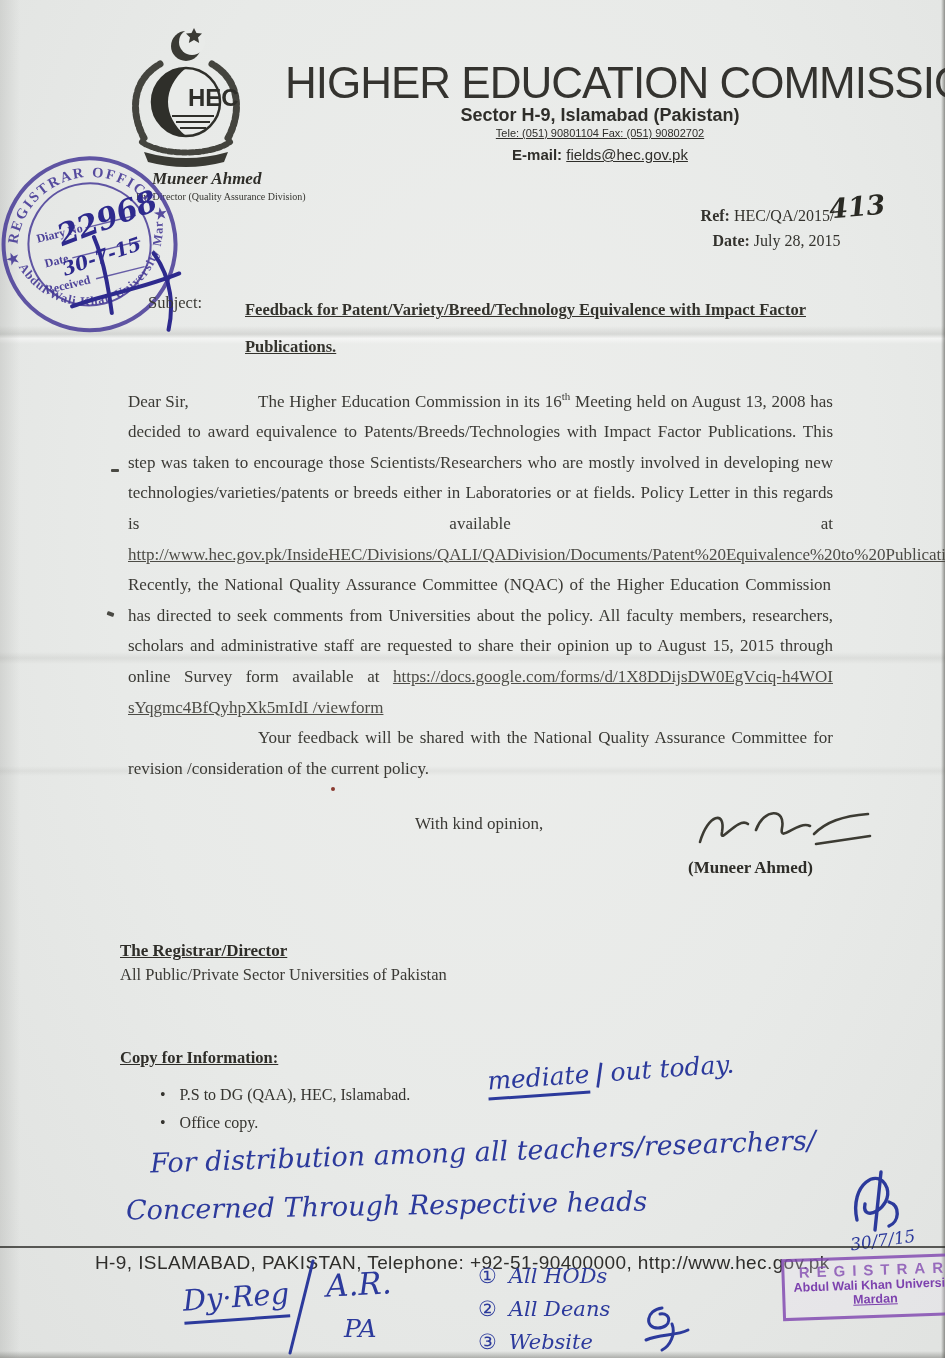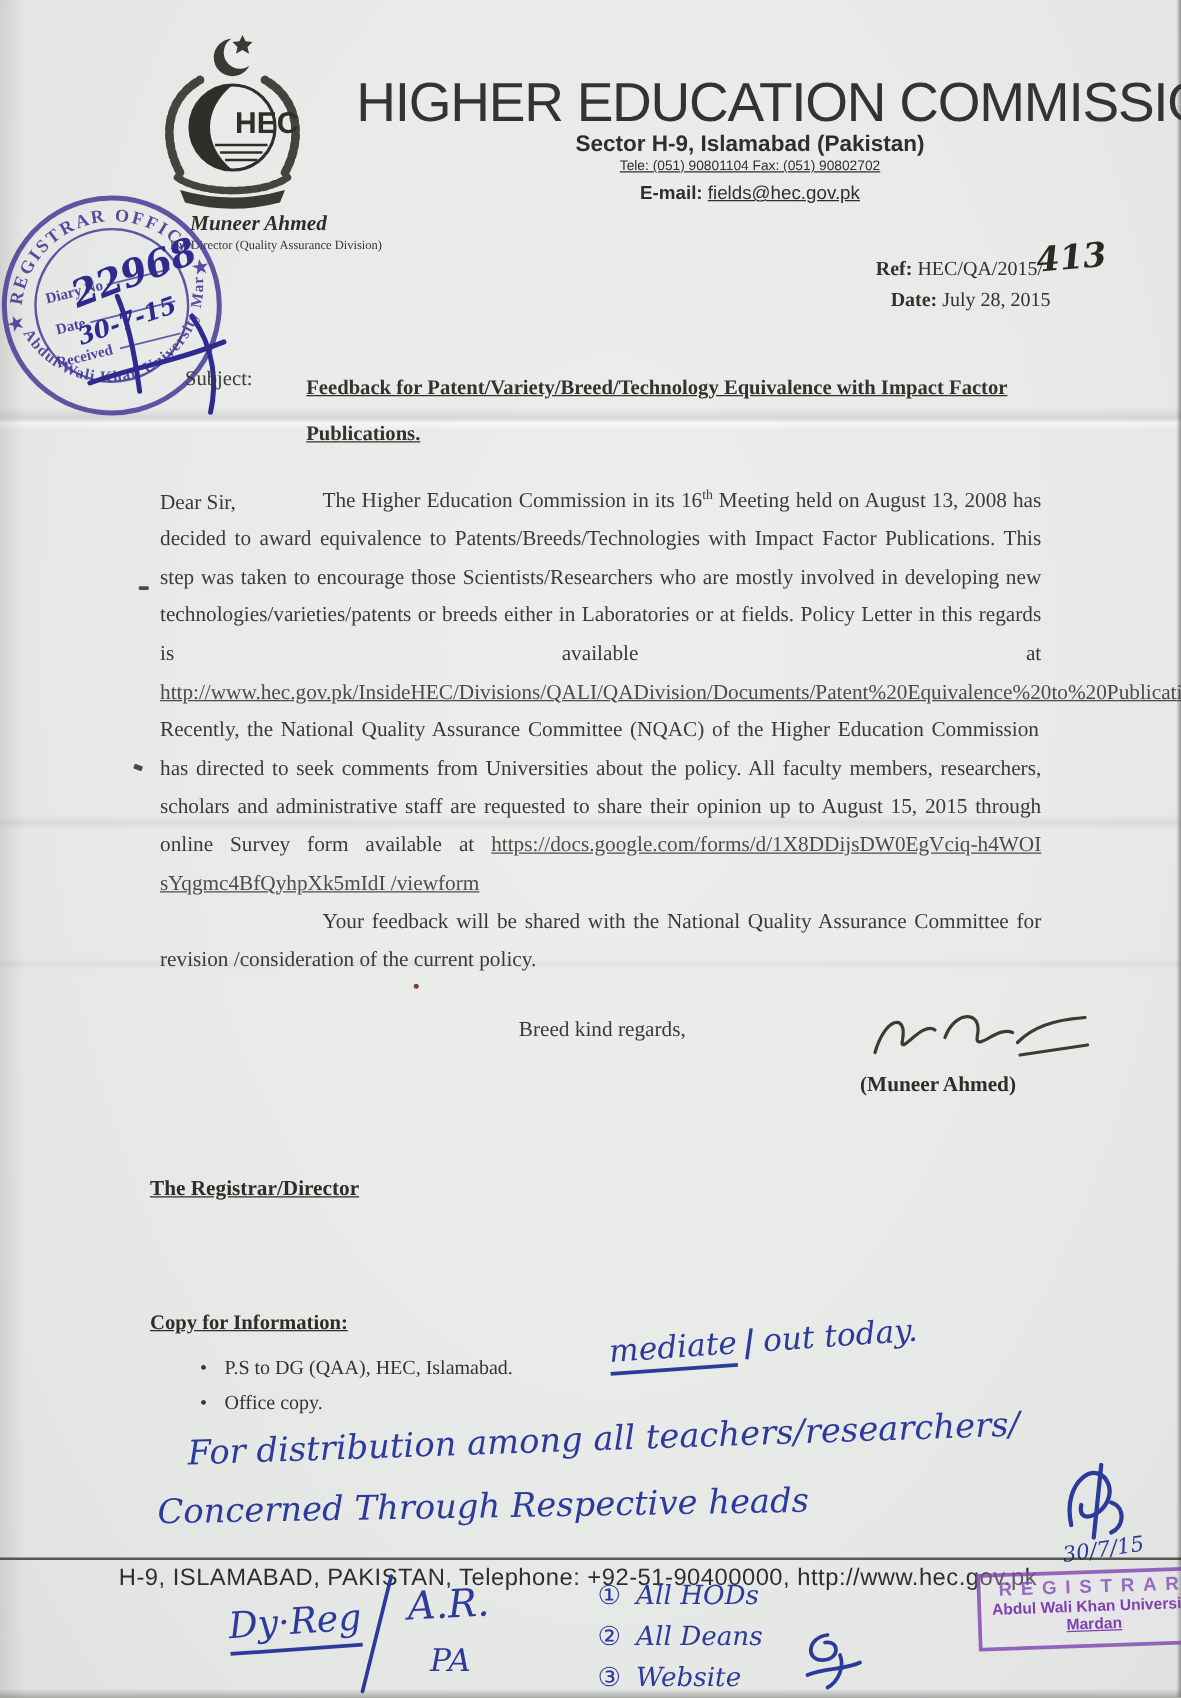--- a/index.html
+++ b/index.html
@@ -190,35 +190,36 @@
   <div class="abs subj-text">Feedback for Patent/Variety/Breed/Technology Equivalence with Impact Factor Publications.</div>
 
   <div class="abs salutation">Dear Sir,</div>
   <div class="abs bodytext">
     <div class="indent">
       <span>The Higher Education Commission in its 16</span><sup>th</sup><span> Meeting held on August 13, 2008 has decided to award equivalence to Patents/Breeds/Technologies with Impact Factor Publications. This step was taken to encourage those Scientists/Researchers who are mostly involved in developing new technologies/varieties/patents or breeds either in Laboratories or at fields. Policy Letter in this regards is available at </span><span class="lnk">http://www.hec.gov.pk/InsideHEC/Divisions/QALI/QADivision/Documents/Patent%20Equivalence%20to%20Publications.pdf</span><span> Recently, the National Quality Assurance Committee (NQAC) of the Higher Education Commission has directed to seek comments from Universities about the policy. All faculty members, researchers, scholars and administrative staff are requested to share their opinion up to August 15, 2015 through online Survey form available at </span><span class="lnk">https://docs.google.com/forms/d/1X8DDijsDW0EgVciq-h4WOI sYqgmc4BfQyhpXk5mIdI /viewform</span>
     </div>
     <div class="indent">Your feedback will be shared with the National Quality Assurance Committee for revision /consideration of the current policy.</div>
   </div>
 
-  <div class="abs closing">Breed kind regards,</div>
+  <div class="abs closing">With kind opinion,</div>
 
   <div class="abs" style="left:692px;top:800px;">
     <svg width="190" height="56" viewBox="0 0 190 56">
       <g stroke="#3c3b33" stroke-width="2.6" fill="none" stroke-linecap="round">
         <path d="M8 42 C16 14 34 10 30 32 C27 46 46 16 56 24"></path>
         <path d="M64 30 C72 8 94 8 90 28 C87 44 106 20 118 26"></path>
         <path d="M122 34 C134 22 150 16 176 14"></path>
         <path d="M124 44 L178 36"></path>
       </g>
     </svg>
   </div>
   <div class="abs signatory">(Muneer Ahmed)</div>
 
   <div class="abs recip1">The Registrar/Director</div>
+  <div class="abs recip2">All Public/Private Sector Universities of Pakistan</div>
 
   <div class="abs copyhdr">Copy for Information:</div>
   <div class="abs bullet b1">P.S to DG (QAA), HEC, Islamabad.</div>
   <div class="abs bullet b2">Office copy.</div>
 
   <div class="abs hw note1">
     <span class="w1">mediate</span><span class="sep">|</span><span>out today.</span>
   </div>
   <div class="abs hw note2a">For distribution among all teachers/researchers/</div>
   <div class="abs hw note2b">Concerned Through Respective heads</div>

